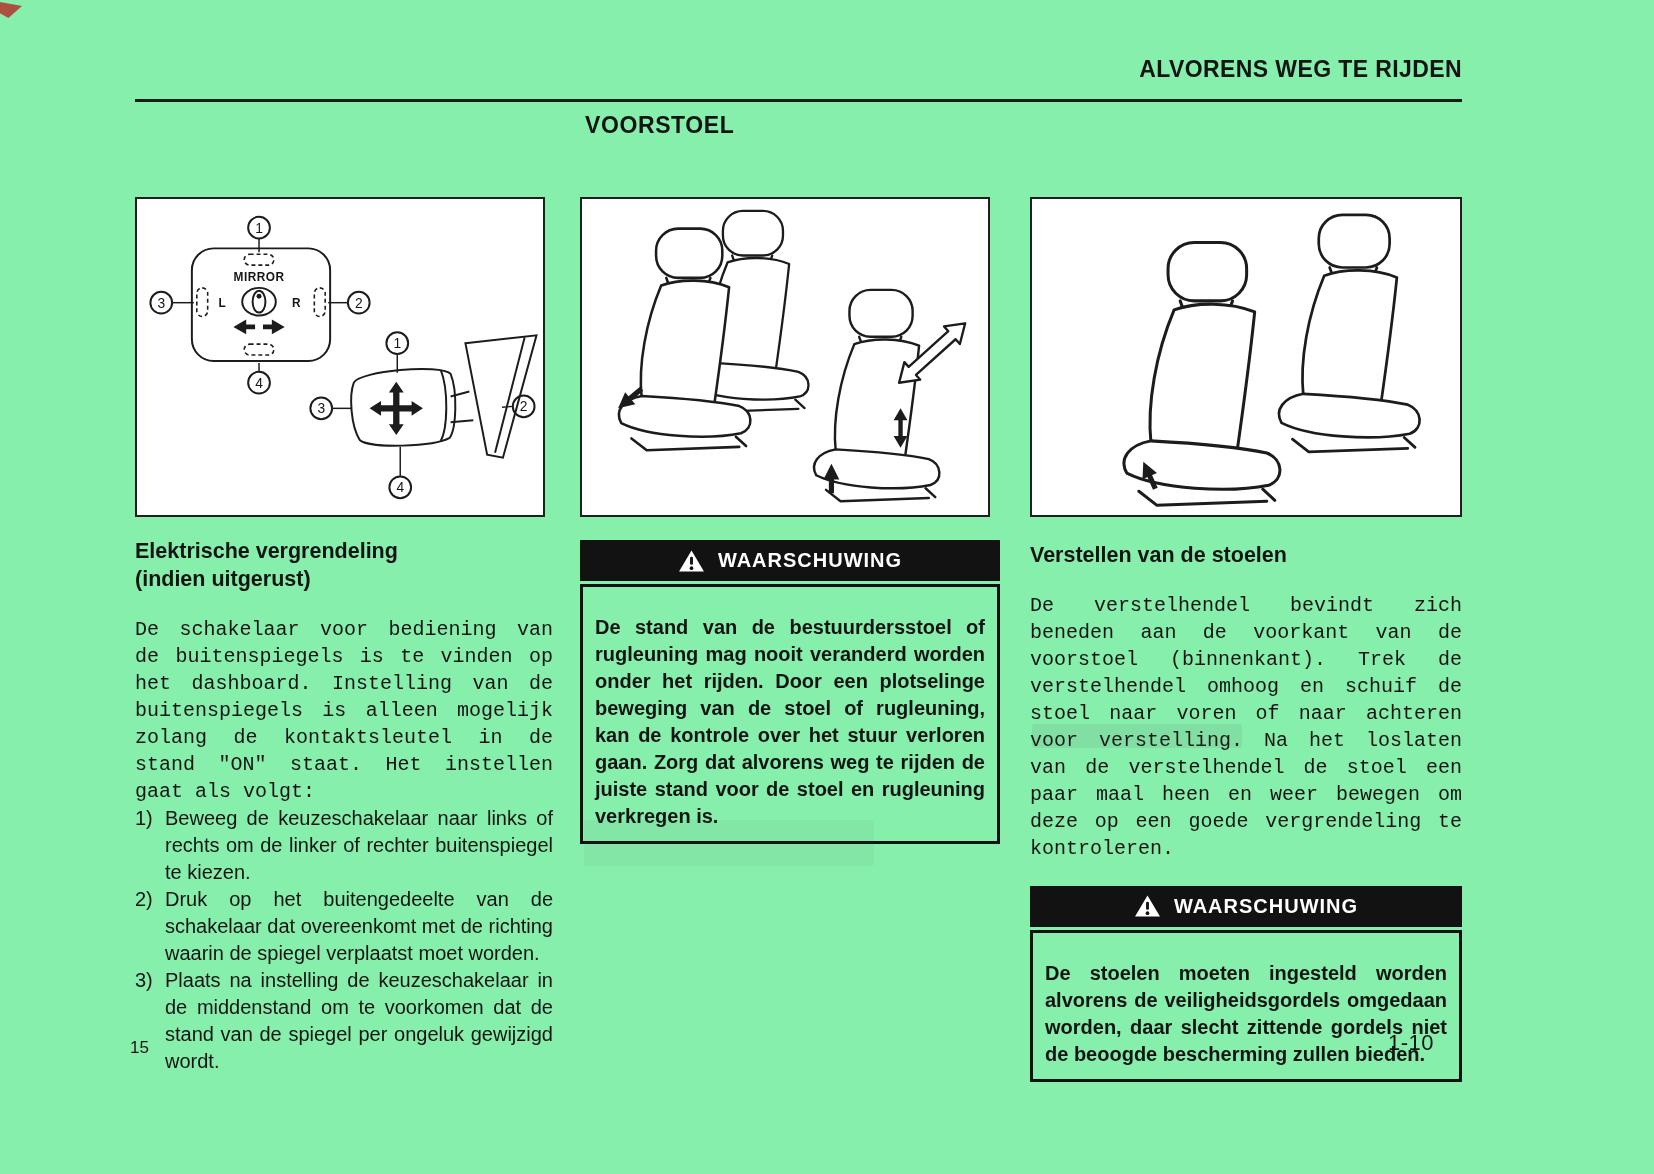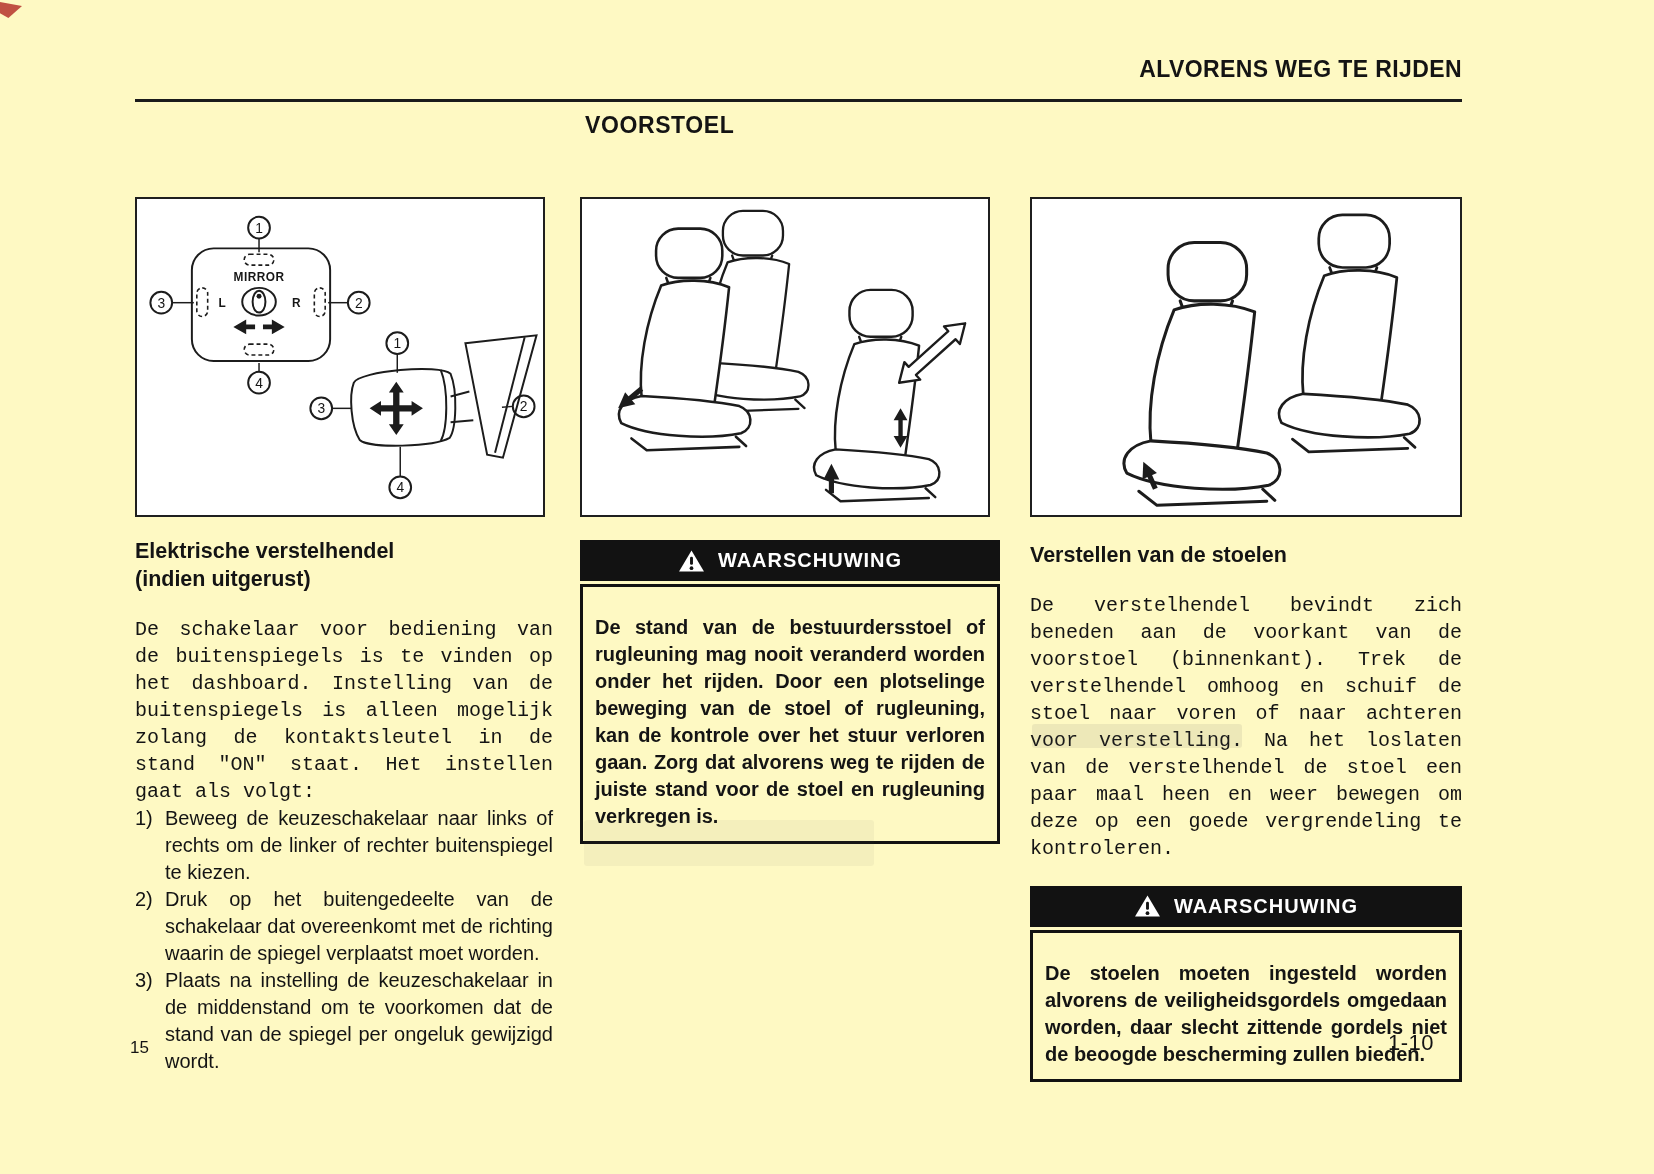--- a/index.html
+++ b/index.html
@@ -1,19 +1,19 @@
 <!DOCTYPE html>
 <html><head>
 <meta charset="utf-8">
 <style>
   * { margin:0; padding:0; box-sizing:border-box; }
   html,body { background:#d9d9d6; }
   .page {
     position:relative; width:1654px; height:1174px; margin:0 auto;
-    background:#fef9c3; color:#141414; overflow:hidden;
+    background:#86efac; color:#141414; overflow:hidden;
     font-family:"Liberation Sans", sans-serif;
   }
   .red-mark { position:absolute; left:0; top:2px; width:22px; height:16px;
     background:#b5342c; clip-path:polygon(0 0,100% 25%,38% 100%,0 70%); opacity:.85; }
   .hdr-title { position:absolute; top:56px; right:192px; font-size:23px; font-weight:bold; letter-spacing:.4px; }
   .hdr-rule { position:absolute; left:135px; top:99px; width:1327px; height:3px; background:#1b1b1b; }
   .sec-title { position:absolute; left:585px; top:112px; font-size:23px; font-weight:bold; letter-spacing:.6px; }
 
   .figbox { position:absolute; top:197px; height:320px; border:2.5px solid #1f1f1f; background:#fff; }
   #fig1 { left:135px; width:410px; }
@@ -152,21 +152,21 @@
       <use href="#seat" transform="translate(240,16) scale(0.92)"></use>
       <use href="#seat" transform="translate(82,44) scale(1.02)"></use>
       <g transform="translate(112,266) rotate(66)">
         <path d="M0,0 L16,-8 L16,8 Z" fill="#1c1c1c"></path>
           <rect x="14" y="-2.6" width="16" height="5.2" fill="#1c1c1c"></rect>
       </g>
     </svg>
   </div>
 
   <div class="col" id="col-left">
-    <div class="h2">Elektrische verstelhendel</div>
+    <div class="h2">Elektrische vergrendeling</div>
     <div class="h2">(indien uitgerust)</div>
     <div class="body-text">De schakelaar voor bediening van de buitenspiegels is te vinden op het dashboard. Instelling van de buitenspiegels is alleen mogelijk zolang de kontaktsleutel in de stand "ON" staat. Het instellen gaat als volgt:</div>
     <div>
       <div class="li">
         <span class="num">1)</span>
         <span class="txt">Beweeg de keuzeschakelaar naar links of rechts om de linker of rechter buitenspiegel te kiezen.</span>
       </div>
       <div class="li">
         <span class="num">2)</span>
         <span class="txt">Druk op het buitengedeelte van de schakelaar dat overeenkomt met de richting waarin de spiegel verplaatst moet worden.</span>

